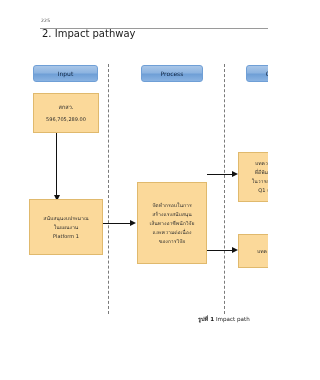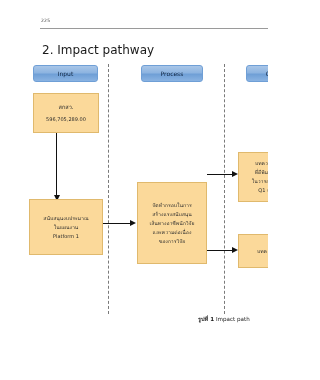--- a/index.html
+++ b/index.html
@@ -32,22 +32,22 @@
     position: absolute;
     left: 40px;
     top: 28px;
     width: 228px;
     height: 0;
     border-top: 0.6px solid #9a9a9a;
   }
   .section-title {
     position: absolute;
     left: 42px;
-    top: 43px;
-    font-size: 12px;
+    top: 28px;
+    font-size: 10px;
     color: #1a1a1a;
     white-space: nowrap;
   }
 
   
   .lane-divider {
     position: absolute;
     top: 64px;
     width: 0;
     height: 250px;

